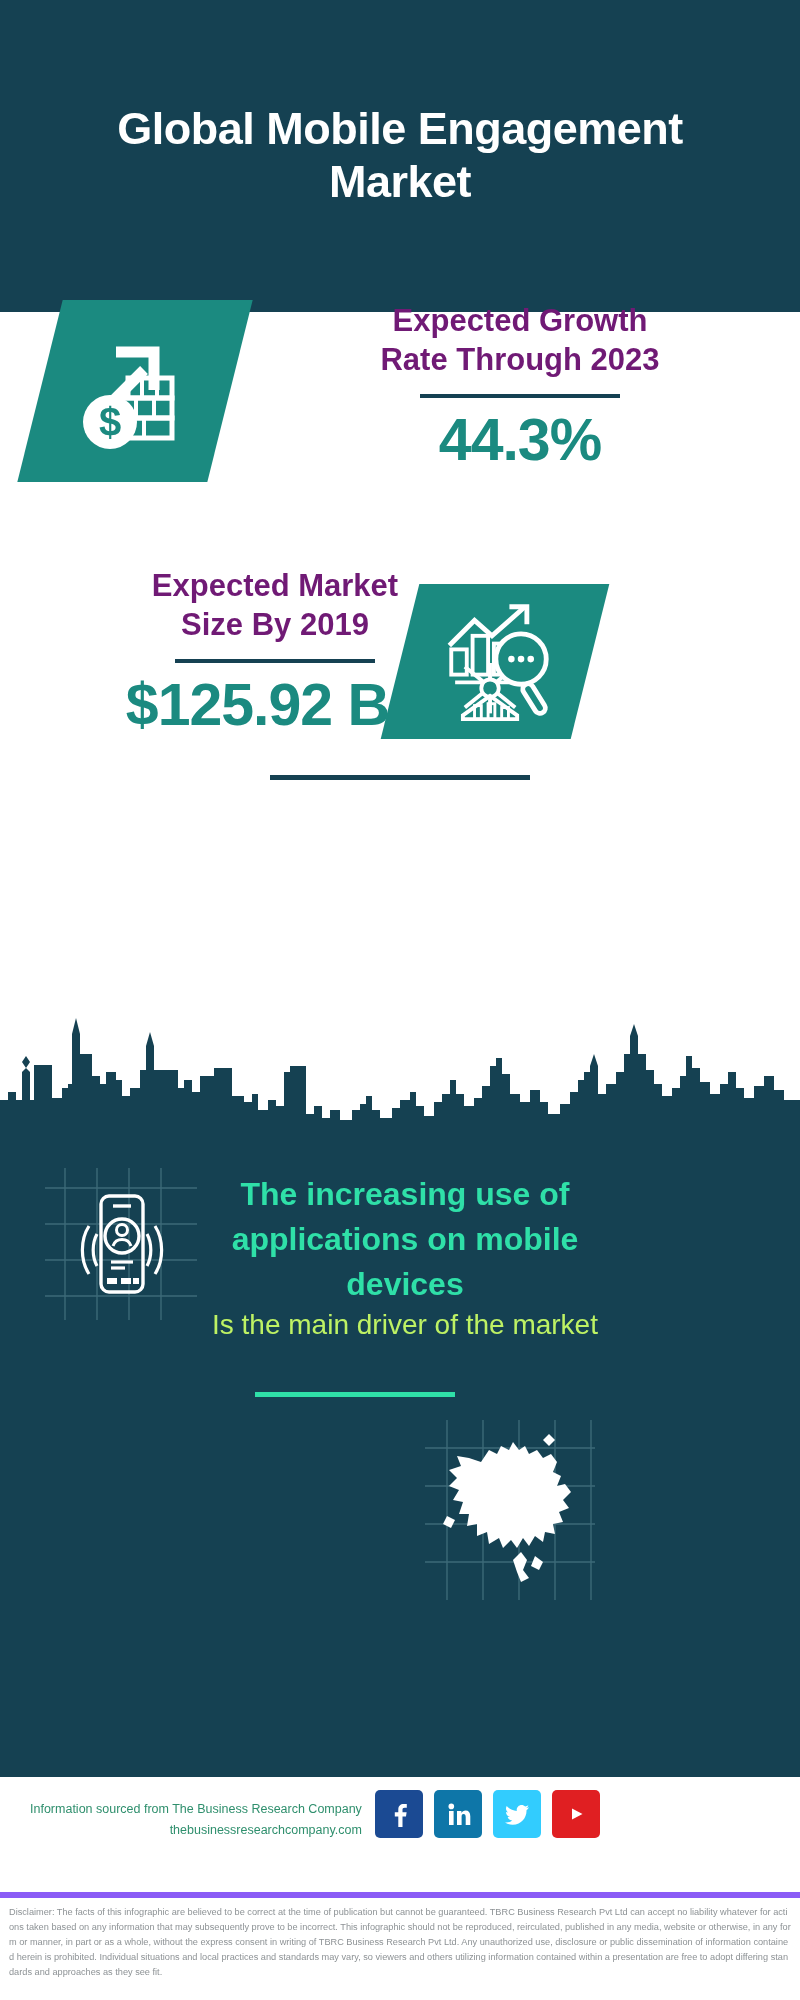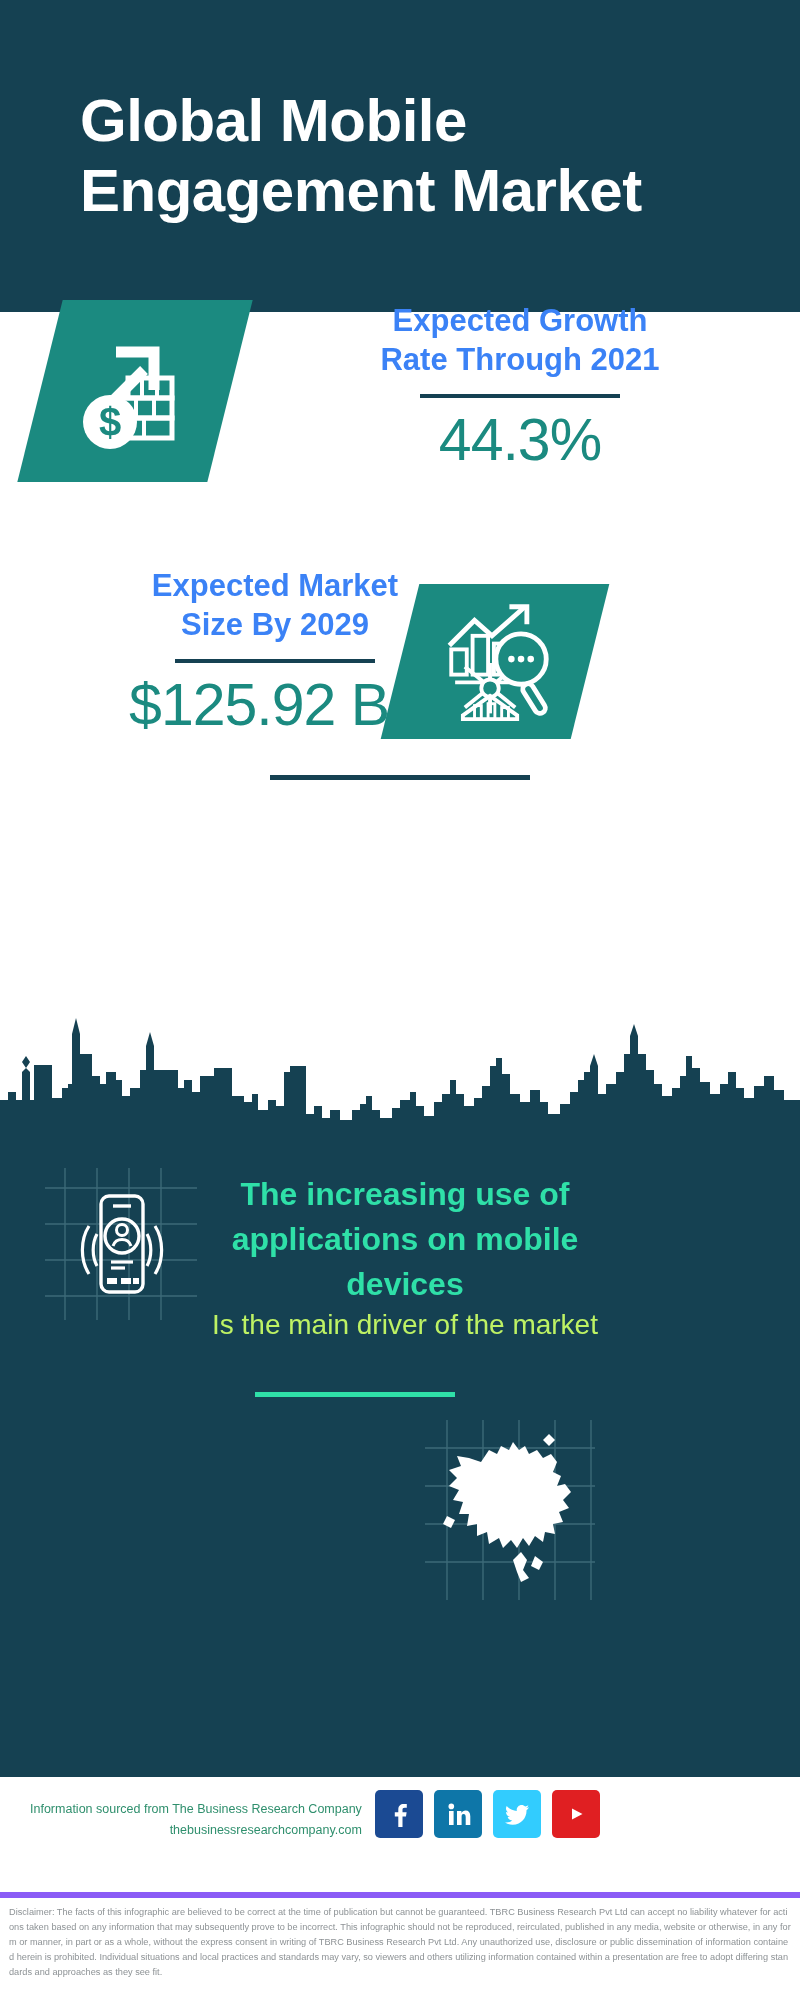--- a/index.html
+++ b/index.html
@@ -24,23 +24,24 @@
     left: 0; top: 0;
     width: 800px;
     height: 312px;
     background: #154152;
     display: flex;
     align-items: center;
     justify-content: center;
   }
   .header-title {
     color: #ffffff;
-    font-size: 60px;
+    font-size: 45px;
     font-weight: bold;
     line-height: 1.17;
+    text-align: center;
     letter-spacing: -0.5px;
     width: 640px;
   }
 
   
   .white-body {
     position: absolute;
     left: 0; top: 312px;
     width: 800px;
     height: 808px;
@@ -53,34 +54,34 @@
     background: #1b8a80;
     transform: skewX(-14deg);
     display: flex;
     align-items: center;
     justify-content: center;
   }
   .para > svg { transform: skewX(14deg); }
 
   .stat-text { position: absolute; text-align: center; }
   .stat-label {
-    color: #3b82f6;
+    color: #701a75;
     font-size: 31px;
     font-weight: bold;
     line-height: 1.25;
   }
   .stat-rule {
     height: 4px;
     background: #154152;
     margin: 14px auto 10px auto;
   }
   .stat-value {
     color: #1b8a80;
     font-size: 59px;
-    font-weight: normal;
+    font-weight: bold;
     line-height: 1.1;
     letter-spacing: -1px;
   }
   .center-rule {
     position: absolute;
     height: 5px;
     background: #154152;
   }
 
   
@@ -196,28 +197,28 @@
         <rect x="58" y="92" width="44" height="20" fill="none" stroke="#ffffff" stroke-width="5"></rect>
         <line x1="74" y1="92" x2="74" y2="112" stroke="#ffffff" stroke-width="4"></line>
 
         <circle cx="40" cy="96" r="27" fill="#ffffff"></circle>
         <text x="40" y="110" font-family="'Liberation Sans',sans-serif" font-size="40" font-weight="bold" fill="#1b8a80" text-anchor="middle">$</text>
       </svg>
     </div>
 
     <div class="stat-text" style="left:270px; top:-10px; width:500px;">
       <div class="stat-label">Expected Growth</div>
-      <div class="stat-label">Rate Through 2021</div>
+      <div class="stat-label">Rate Through 2023</div>
       <div class="stat-rule" style="width:200px;"></div>
       <div class="stat-value">44.3%</div>
     </div>
 
     <div class="stat-text" style="left:30px; top:255px; width:490px;">
       <div class="stat-label">Expected Market</div>
-      <div class="stat-label">Size By 2029</div>
+      <div class="stat-label">Size By 2019</div>
       <div class="stat-rule" style="width:200px;"></div>
       <div class="stat-value">$125.92 Bn</div>
     </div>
 
     <div class="para" style="left:400px; top:272px; width:190px; height:155px;">
       <svg width="126" height="126" viewBox="0 0 130 130">
 
         <path d="M18 48 L44 22 L62 38 L96 8" stroke="#ffffff" stroke-width="5" fill="none"></path>
         <path d="M80 8 L98 8 L98 26" stroke="#ffffff" stroke-width="5" fill="none"></path>
 

